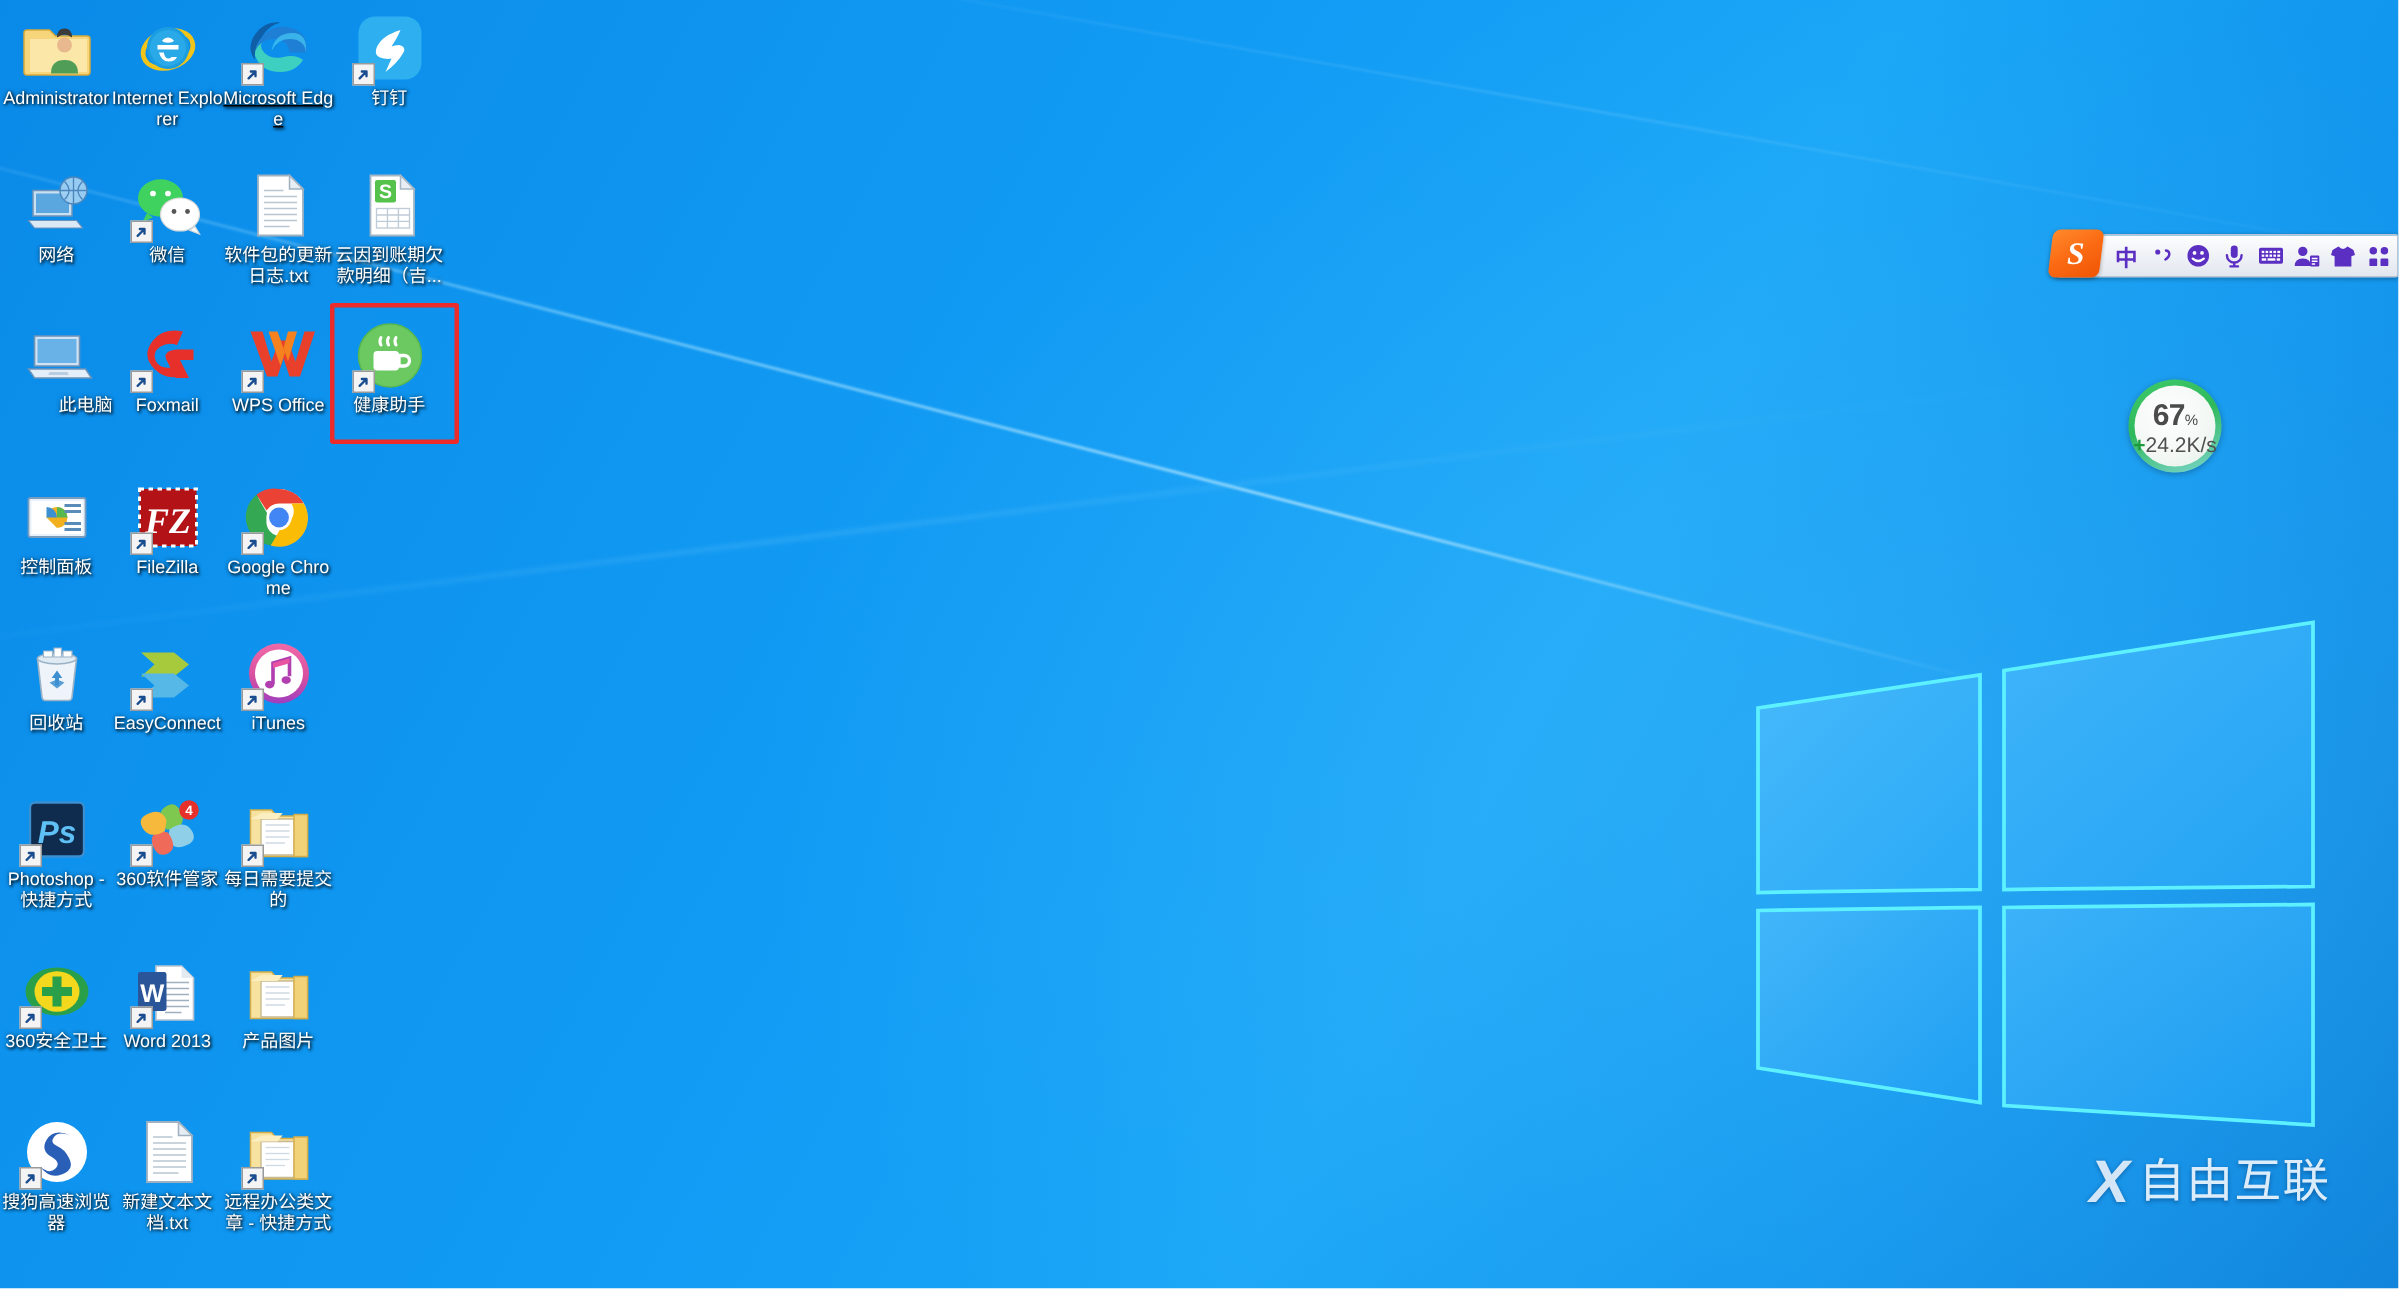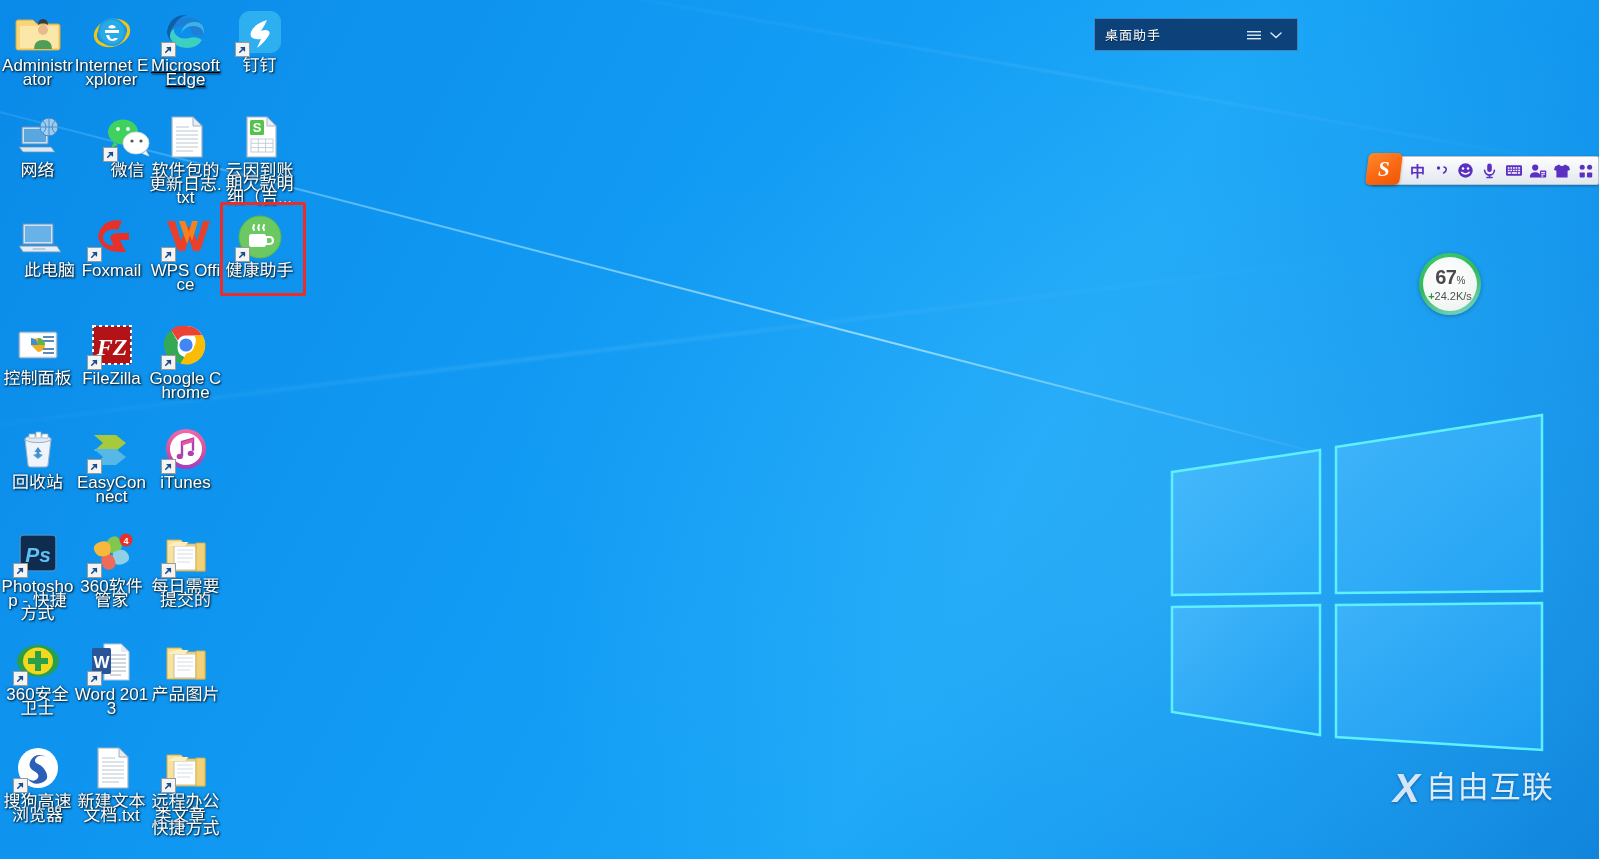--- a/index.html
+++ b/index.html
@@ -53,21 +53,21 @@
     position:absolute; left:0; top:0;
   }
   .dicon {
     position:absolute; width:75px; text-align:center;
     cursor:default; user-select:none;
   }
   .dicon .glyph {
     position:relative; width:48px; height:48px; margin:0 auto 3px auto;
   }
   .dicon .lbl {
-    font-size:17px; line-height:13.5px; color:#ffffff;
+    font-size:12px; line-height:13.5px; color:#ffffff;
     text-shadow:1px 1px 2px rgba(0,0,0,0.85), 0 0 3px rgba(0,0,0,0.6);
     word-break:break-all;
   }
   .shortcut-arrow {
     position:absolute; left:-1px; bottom:-1px; width:15px; height:15px;
     background:#f4f4f4; border:1px solid #9a9a9a;
     display:flex; align-items:center; justify-content:center;
   }
   .shortcut-arrow svg { width:11px; height:11px; display:block; }
 
@@ -143,21 +143,21 @@
     border-radius:50%;
     background:radial-gradient(circle at 42% 36%, #ffffff 0%, #f2f7f4 62%, #e2efe7 100%);
     display:flex; flex-direction:column; align-items:center; justify-content:center;
   }
   #net-gauge .pct {
     font-size:20px; font-weight:bold; color:#4b4b4b; line-height:18px;
     letter-spacing:-0.5px;
   }
   #net-gauge .pct .unit { font-size:10px; font-weight:normal; }
   #net-gauge .speed {
-    font-size:11px; color:#4f4f4f; line-height:10px; margin-top:1px;
+    font-size:14px; color:#4f4f4f; line-height:10px; margin-top:1px;
     white-space:nowrap;
   }
   #net-gauge .speed .up { color:#1d9a3e; font-weight:bold; }
 
   
   #watermark {
     position:absolute; left:1393px; top:768px;
     display:flex; align-items:center; gap:6px;
     pointer-events:none; user-select:none;
   }
@@ -266,21 +266,21 @@
         <div class="glyph"><svg viewBox="0 0 48 48">
       <path d="M8 14 h26 v17 H8z" fill="#c9dff2" stroke="#6e93b8" stroke-width="1"></path>
       <path d="M10 16 h22 v13 H10z" fill="#5aa7e0"></path>
       <path d="M5 34 h32 l4 5 H9z" fill="#dbe9f6" stroke="#6e93b8" stroke-width="0.8"></path>
       <circle cx="35" cy="14" r="9" fill="#9fd0f2" opacity="0.95"></circle>
       <path d="M26 14 a9 9 0 0 1 18 0 a9 9 0 0 1 -18 0z" fill="none" stroke="#4b86bd" stroke-width="1"></path>
       <path d="M35 5 v18 M26 14 h18 M29 8 q6 6 0 12 M41 8 q-6 6 0 12" stroke="#4b86bd" stroke-width="0.9" fill="none"></path>
     </svg></div>
         <div class="lbl">网络</div>
       </div>
-      <div class="dicon" style="left: 90px; top: 113px;">
+      <div class="dicon" style="left: 74px; top: 113px;">
         <div class="glyph"><svg viewBox="0 0 48 48">
       <ellipse cx="19" cy="19" rx="15" ry="12.5" fill="#3fd25f"></ellipse>
       <path d="M10 29 l-3 6 l7 -3z" fill="#3fd25f"></path>
       <circle cx="14" cy="16" r="1.9" fill="#ffffff"></circle>
       <circle cx="24" cy="16" r="1.9" fill="#ffffff"></circle>
       <ellipse cx="32" cy="30" rx="13" ry="11" fill="#ffffff" stroke="#d8d8d8" stroke-width="0.8"></ellipse>
       <path d="M42 38 l3 5 l-6.5 -2.5z" fill="#ffffff" stroke="#d8d8d8" stroke-width="0.8"></path>
       <circle cx="28" cy="28" r="1.6" fill="#555"></circle>
       <circle cx="37" cy="28" r="1.6" fill="#555"></circle>
     </svg><div class="shortcut-arrow">
@@ -598,35 +598,20 @@
             <svg viewBox="0 0 12 12">
               <path d="M3 9 L8 4 M8 4 H4.6 M8 4 V7.4" stroke="#1a4d8f" stroke-width="1.7" fill="none" stroke-linecap="round" stroke-linejoin="round"></path>
             </svg>
           </div></div>
         <div class="lbl">远程办公类文章 - 快捷方式</div>
       </div>
     </div>
 
   <div id="highlight-box"></div>
 
-  <div id="desk-assistant">
-    <span class="da-title">桌面助手</span>
-    <span class="da-btn">
-      <svg width="16" height="12" viewBox="0 0 16 12">
-        <rect x="1" y="2" width="14" height="1.4" fill="#dce9f7"></rect>
-        <rect x="1" y="5.5" width="14" height="1.4" fill="#dce9f7"></rect>
-        <rect x="1" y="9" width="14" height="1.4" fill="#dce9f7"></rect>
-      </svg>
-    </span>
-    <span class="da-btn">
-      <svg width="14" height="10" viewBox="0 0 14 10">
-        <path d="M2 3 L7 7.5 L12 3" stroke="#dce9f7" stroke-width="1.4" fill="none" stroke-linecap="round"></path>
-      </svg>
-    </span>
-  </div>
 
   <div id="ime-bar">
     <div class="ime-logo">
       <span>S</span>
     </div>
     <div class="ime-items">
       <div class="ime-item mode">中</div>
       <div class="ime-item punct">
         <svg width="16" height="16" viewBox="0 0 16 16">
           <circle cx="4.5" cy="5" r="1.7" fill="#5b2fc2"></circle>

